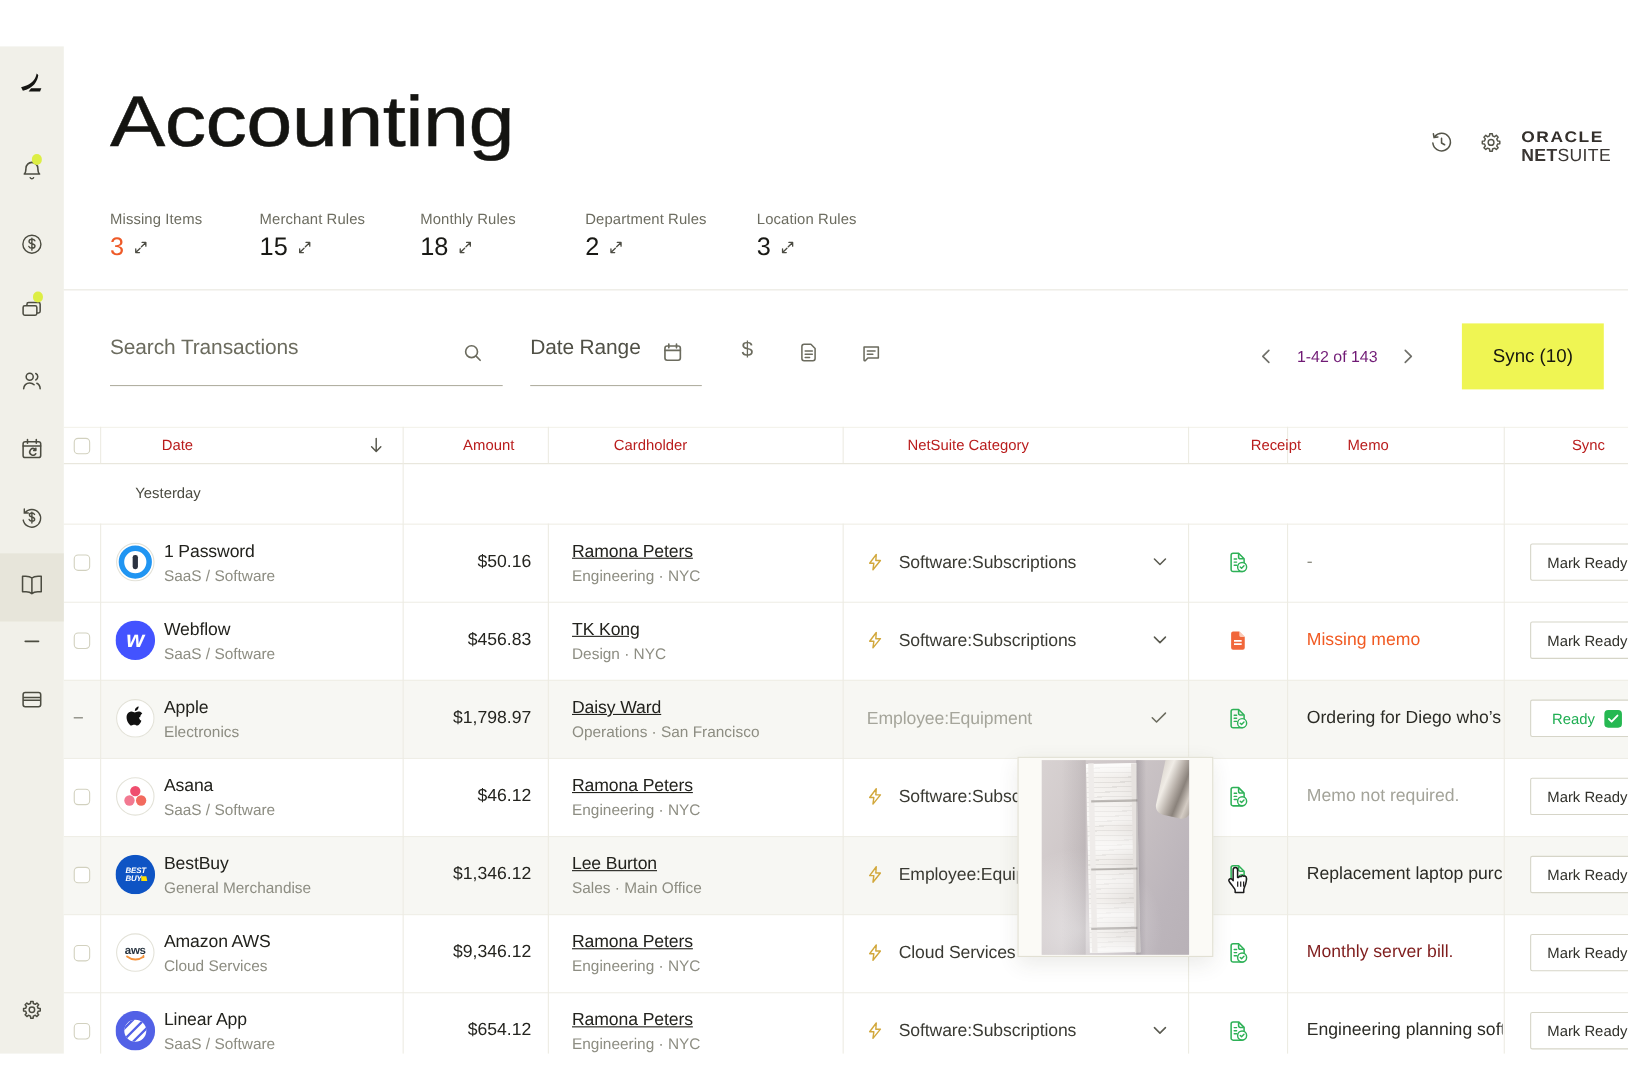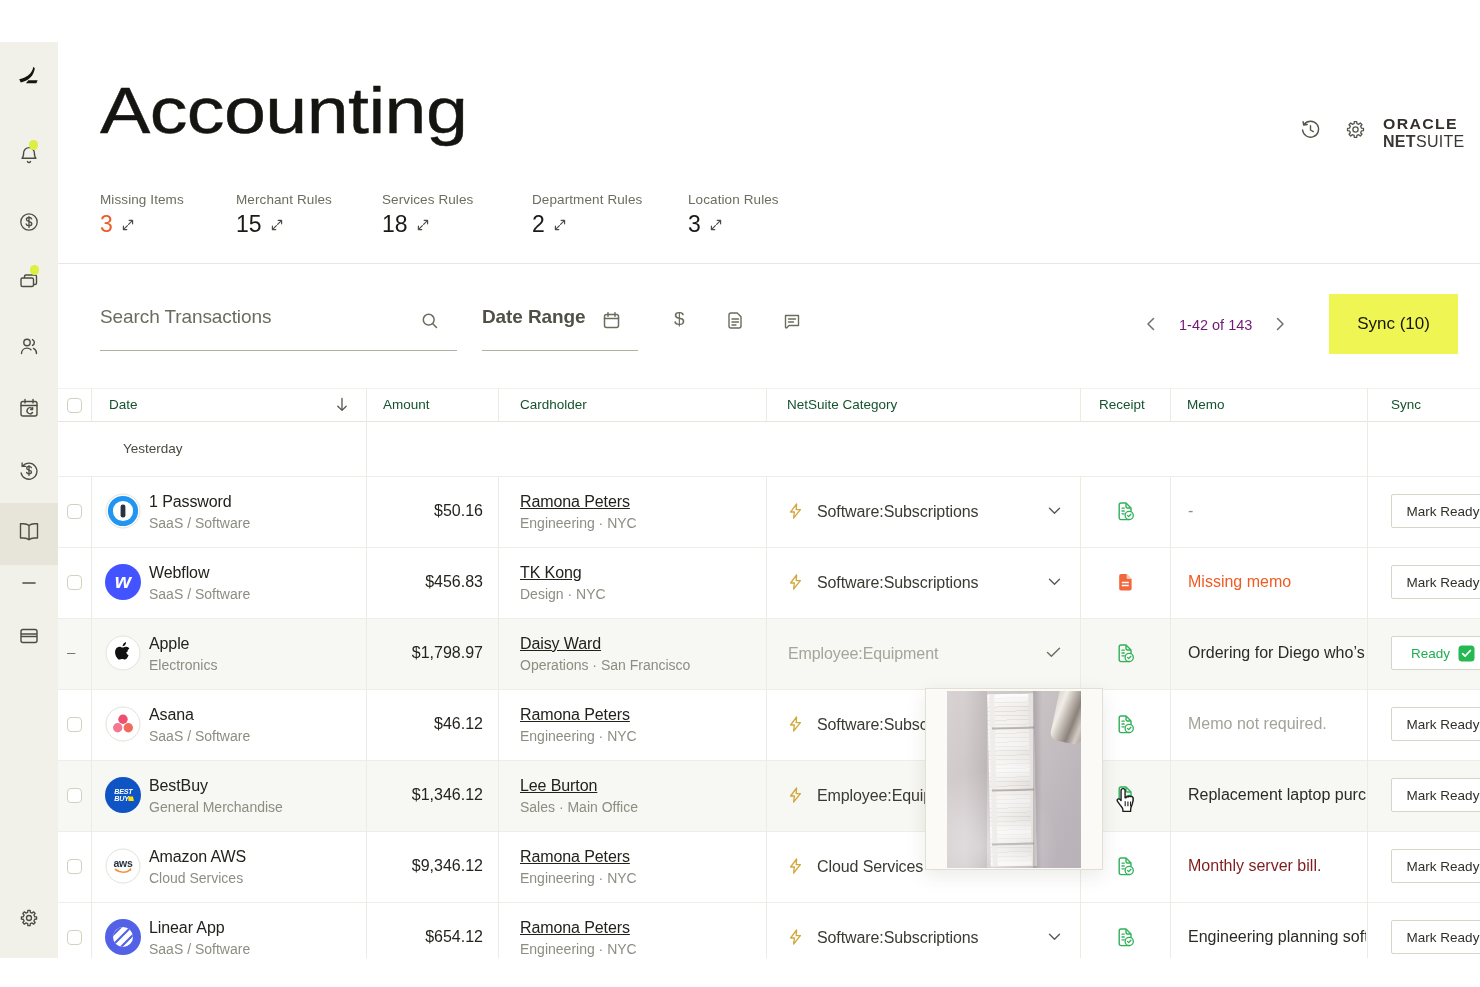--- a/index.html
+++ b/index.html
@@ -16,21 +16,21 @@
   .stat .lb { font-size:13.5px; color:#6c6c60; letter-spacing:0.1px; }
   .stat .vl { margin-top:4px; font-size:23px; color:#191915; display:flex; align-items:center; gap:9px; }
   .stat .vl.or { color:#ee5a28; }
   .divider { position:absolute; left:0; top:221px; width:1422px; height:1px; background:#e9e7df; }
   .filt { position:absolute; color:#6b6b5e; }
   .uline { position:absolute; height:1px; background:#b2b0a2; }
   .pag { position:absolute; top:275px; font-size:14.5px; color:#701a75; white-space:nowrap; }
   .syncbtn { position:absolute; left:1271px; top:252px; width:129px; height:60px; background:#eff553; display:flex; align-items:center; justify-content:center; font-size:17px; color:#16160f; }
   
   #tbl { position:absolute; left:0; top:346px; width:1422px; }
-  .hcell { position:absolute; font-size:13.5px; color:#14532d; }
+  .hcell { position:absolute; font-size:13.5px; color:#b91c1c;margin-left:38px; }
   .vline { position:absolute; width:1px; background:#edece3; }
   .hline { position:absolute; left:0; width:1422px; height:1px; background:#efeee6; }
   .row-hl { background:#f7f7f3; }
   .cb { position:absolute; left:8.5px; width:15px; height:15px; border:1.8px solid #d2d1bf; border-radius:4px; background:#fff; }
   .logo { position:absolute; left:47px; width:36px; height:36px; border-radius:50%; }
   .mname { position:absolute; left:91px; font-size:16px; color:#22221d; letter-spacing:-0.1px; }
   .msub { position:absolute; left:91px; font-size:14px; color:#8d8d82; }
   .amt { position:absolute; right:997px; font-size:16px; color:#24241f; }
   .chname { position:absolute; left:462px; font-size:16px; color:#22221d; letter-spacing:-0.1px;text-decoration:underline; }
   .chsub { position:absolute; left:462px; font-size:14px; color:#8d8d82; }
@@ -133,41 +133,41 @@
             <path d="M7.2 1.4 H10.6 V4.8 M10.6 1.4 L6.6 5.4 M4.8 10.6 H1.4 V7.2 M1.4 10.6 L5.4 6.6"></path>
           </svg></div>
       </div>
     <div class="stat" style="left:178px">
         <div class="lb">Merchant Rules</div>
         <div class="vl">15 <svg width="12" height="12" viewBox="0 0 12 12" fill="none" stroke="#4d4d44" stroke-width="1.2" stroke-linecap="round" stroke-linejoin="round">
             <path d="M7.2 1.4 H10.6 V4.8 M10.6 1.4 L6.6 5.4 M4.8 10.6 H1.4 V7.2 M1.4 10.6 L5.4 6.6"></path>
           </svg></div>
       </div>
     <div class="stat" style="left:324px">
-        <div class="lb">Services Rules</div>
+        <div class="lb">Monthly Rules</div>
         <div class="vl">18 <svg width="12" height="12" viewBox="0 0 12 12" fill="none" stroke="#4d4d44" stroke-width="1.2" stroke-linecap="round" stroke-linejoin="round">
             <path d="M7.2 1.4 H10.6 V4.8 M10.6 1.4 L6.6 5.4 M4.8 10.6 H1.4 V7.2 M1.4 10.6 L5.4 6.6"></path>
           </svg></div>
       </div>
     <div class="stat" style="left:474px">
         <div class="lb">Department Rules</div>
         <div class="vl">2 <svg width="12" height="12" viewBox="0 0 12 12" fill="none" stroke="#4d4d44" stroke-width="1.2" stroke-linecap="round" stroke-linejoin="round">
             <path d="M7.2 1.4 H10.6 V4.8 M10.6 1.4 L6.6 5.4 M4.8 10.6 H1.4 V7.2 M1.4 10.6 L5.4 6.6"></path>
           </svg></div>
       </div>
     <div class="stat" style="left:630px">
         <div class="lb">Location Rules</div>
         <div class="vl">3 <svg width="12" height="12" viewBox="0 0 12 12" fill="none" stroke="#4d4d44" stroke-width="1.2" stroke-linecap="round" stroke-linejoin="round">
             <path d="M7.2 1.4 H10.6 V4.8 M10.6 1.4 L6.6 5.4 M4.8 10.6 H1.4 V7.2 M1.4 10.6 L5.4 6.6"></path>
           </svg></div>
       </div>
     <div class="divider"></div>
     <div class="filt" style="left:42px; top:264px; font-size:19px; letter-spacing:-0.1px;">Search Transactions</div>
     <div class="uline" style="left:42px; top:308px; width:357px;"></div>
-    <div class="filt" style="left:424px; top:264px; font-size:19px; color:#505046; letter-spacing:-0.1px;font-weight:bold;">Date Range</div>
+    <div class="filt" style="left:424px; top:264px; font-size:19px; color:#505046; letter-spacing:-0.1px;">Date Range</div>
     <div class="uline" style="left:424px; top:308px; width:156px;"></div>
     <div class="pag" style="left:1121px;">1-42 of 143</div>
     <div class="syncbtn">Sync (10)</div>
     <div id="tbl">
 <div class="abs row-hl" style="left:0;top:230px;width:1422px;height:71px"></div>
 <div class="abs row-hl" style="left:0;top:372px;width:1422px;height:71px"></div>
 <div class="hline" style="top:0px;background:#f3f2ea"></div>
 <div class="hline" style="top:33px;background:#e7e5da"></div>
 <div class="hline" style="top:88px"></div>
 <div class="hline" style="top:159px"></div>

